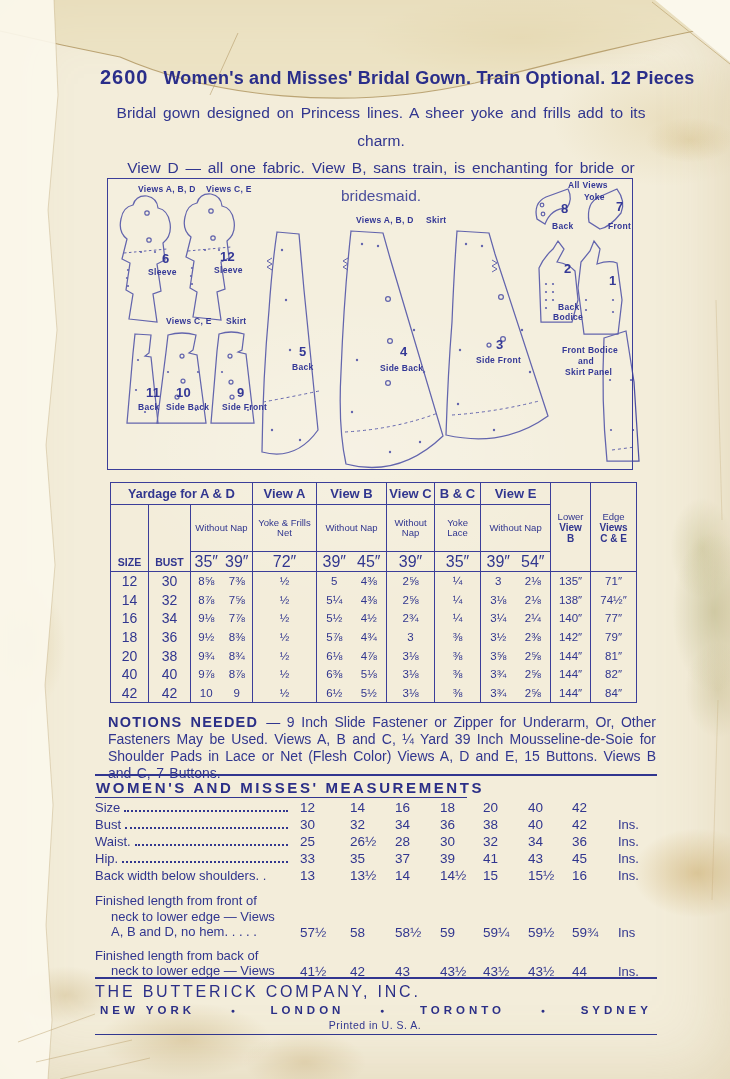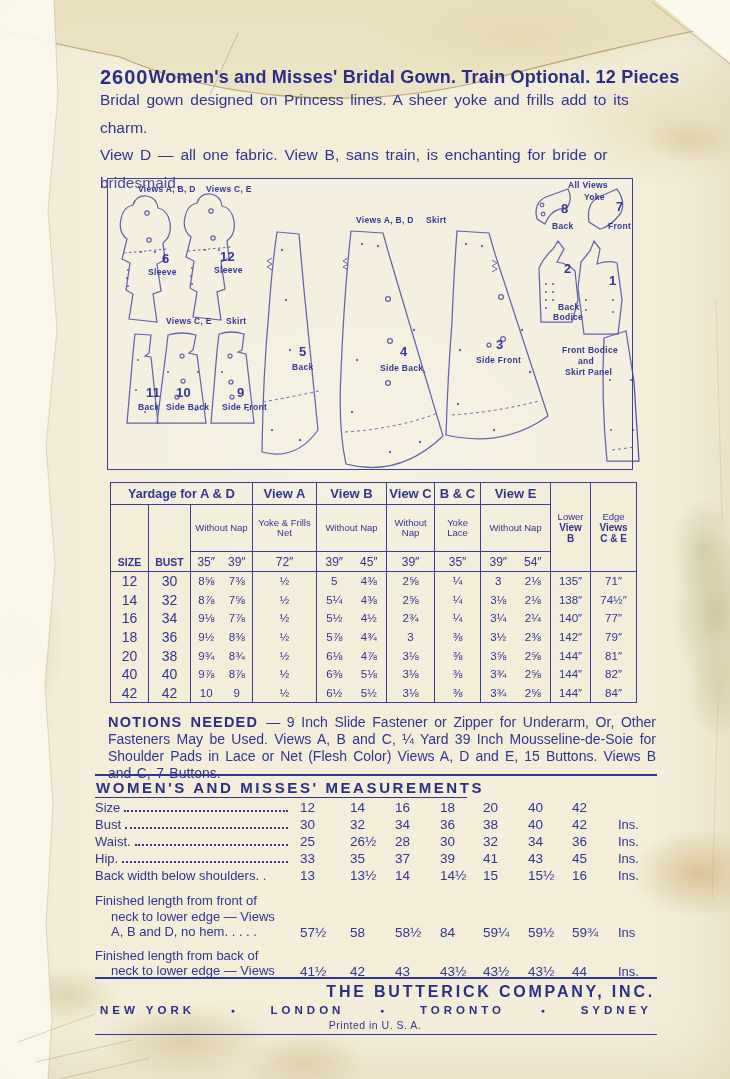--- a/index.html
+++ b/index.html
@@ -15,45 +15,45 @@
       radial-gradient(ellipse 72px 40px at 66px 995px, rgba(185,155,90,.3), rgba(185,155,90,0) 72%),
       radial-gradient(ellipse 85px 42px at 305px 1062px, rgba(190,160,95,.3), rgba(190,160,95,0) 72%),
       radial-gradient(ellipse 52px 92px at 28px 645px, rgba(200,175,110,.28), rgba(200,175,110,0) 72%),
       radial-gradient(ellipse 210px 55px at 520px 38px, rgba(205,180,115,.32), rgba(205,180,115,0) 75%),
       radial-gradient(ellipse 150px 88px at 665px 120px, rgba(208,183,118,.26), rgba(208,183,118,0) 75%),
       radial-gradient(ellipse 60px 30px at 690px 140px, rgba(200,172,105,.3), rgba(200,172,105,0) 75%),
       radial-gradient(ellipse 320px 220px at 48% 42%, rgba(255,255,255,.2), rgba(255,255,255,0) 72%);
     box-shadow:inset 0 0 70px rgba(180,150,90,.28);}
   .art{position:absolute;inset:0;width:730px;height:1079px;pointer-events:none;}
 
-  .title{position:absolute;left:100px;top:66px;display:flex;align-items:center;
+  .title{position:absolute;left:100px;top:66px;display:flex;align-items:flex-end;gap:15px;
          color:#2a2e8a;font-weight:bold;white-space:nowrap;}
   .title .num{font-size:20px;letter-spacing:1px;}
   .title .txt{font-size:18px;letter-spacing:.2px;}
-  .intro{position:absolute;left:100px;top:86px;width:562px;color:#31368f;
-         font-size:15.5px;line-height:27.5px;word-spacing:2.5px;}
+  .intro{position:absolute;left:100px;top:99px;width:562px;color:#31368f;
+         font-size:15.5px;line-height:27.5px;word-spacing:2.5px;text-align:center;}
 
   .diagram-box{position:absolute;left:107px;top:178px;width:524px;height:290px;
                border:1.6px solid #3b3e99;background:rgba(255,255,255,.12);}
   .dl{position:absolute;color:#343896;font-size:8.5px;font-weight:600;
       letter-spacing:.3px;white-space:nowrap;line-height:9px;margin-left:16px;}
   .dl.num{font-size:13px;font-weight:700;line-height:13px;}
 
   .ytable-wrap{position:absolute;left:110px;top:482px;}
   table.yt{border-collapse:collapse;table-layout:fixed;width:526px;color:#31368f;}
   table.yt{border:1.6px solid #3b3e99;}
   .yt th,.yt td{padding:0;text-align:center;font-weight:normal;}
   .yt .bl{border-left:1.2px solid #3b3e99;}
   .yt th.group{font-size:13px;font-weight:bold;border-bottom:1.2px solid #3b3e99;height:21px;margin-left:44px;}
   .yt th.group .pre{font-weight:bold;font-size:12.5px;}
   .yt th.tail{border-bottom:1.2px solid #3b3e99;font-size:9.5px;line-height:11px;vertical-align:middle;}
   .yt th.tail .b{font-weight:bold;font-size:10px;}
   .yt th.sizeh{font-size:10.5px;font-weight:bold;border-bottom:1.2px solid #3b3e99;vertical-align:bottom;padding-bottom:3px;}
   .yt th.sub{font-size:9.5px;line-height:10.5px;border-bottom:1.2px solid #3b3e99;height:30px;vertical-align:middle;padding:8px 1px;}
-  .yt th.w{font-size:12px;border-bottom:1.2px solid #3b3e99;height:19px;}
+  .yt th.w{font-size:16px;border-bottom:1.2px solid #3b3e99;height:19px;}
   .yt td{font-size:11.5px;height:18.6px;}
   .yt td.big{font-size:14px;}
 
   .notions{position:absolute;left:108px;top:700px;width:548px;color:#31368f;
            font-size:14px;line-height:17px;text-align:justify;word-spacing:1.5px;}
   .notions .h{font-weight:bold;letter-spacing:1.2px;font-size:14.5px;color:#2b2f87;}
 
   .rule{position:absolute;background:#31368f;height:1.6px;}
   .m-head{position:absolute;left:96px;top:779px;color:#2b2f87;font-weight:bold;
           font-size:15px;letter-spacing:2.6px;white-space:nowrap;}
@@ -62,22 +62,22 @@
         height:17px;align-items:baseline;color:#31368f;}
   .mc1{display:flex;align-items:baseline;overflow:hidden;padding-right:8px;font-size:13px;}
   .mleader{flex:1;border-bottom:2px dotted #31368f;margin:0 4px 3px 4px;height:0;min-width:10px;}
   .mval{font-size:13.5px;}
   .munit{font-size:13px;}
   .mlong{display:grid;grid-template-columns:205px 50px 45px 45px 43px 45px 44px 46px 1fr;
          align-items:end;color:#31368f;margin-top:8px;}
   .mlong .lines{font-size:13px;line-height:15.5px;}
   .mlong .lines div+div{padding-left:16px;}
 
-  .company{position:absolute;left:95px;top:983px;width:560px;text-align:right;color:#2b2f87;
-           font-weight:bold;font-size:16px;letter-spacing:2.8px;white-space:nowrap;}
+  .company{position:absolute;left:95px;top:983px;width:560px;text-align:left;color:#2b2f87;
+           font-weight:normal;font-size:16px;letter-spacing:2.8px;white-space:nowrap;}
   .cities{position:absolute;left:100px;top:1004px;width:552px;display:flex;align-items:center;
           justify-content:space-between;color:#2b2f87;font-weight:bold;font-size:11.5px;letter-spacing:4px;}
   .cities .bullet{font-size:7px;letter-spacing:0;}
   .printed{position:absolute;left:95px;top:1019px;width:560px;text-align:center;
            color:#31368f;font-size:10.5px;letter-spacing:.5px;}
 </style>
 </head>
 <body>
 
 <div class="paper"></div>
@@ -493,21 +493,21 @@
     </div>
     <div class="mlong">
       <span class="lines">
         <div>Finished length from front of</div>
         <div>neck to lower edge — Views</div>
         <div>A, B and D, no hem. .  . . .</div>
       </span>
       <span class="mval">57½</span>
       <span class="mval">58</span>
       <span class="mval">58½</span>
-      <span class="mval">84</span>
+      <span class="mval">59</span>
       <span class="mval">59¼</span>
       <span class="mval">59½</span>
       <span class="mval">59¾</span>
       <span class="munit">Ins</span>
     </div>
     <div class="mlong">
       <span class="lines">
         <div>Finished length from back of</div>
         <div>neck to lower edge — Views</div>
       </span>

